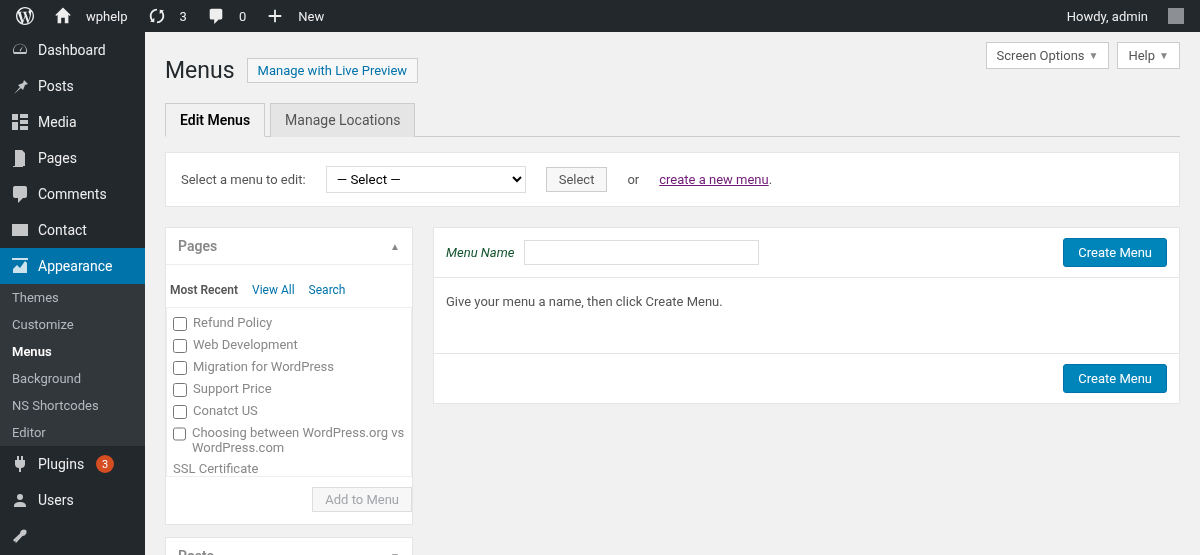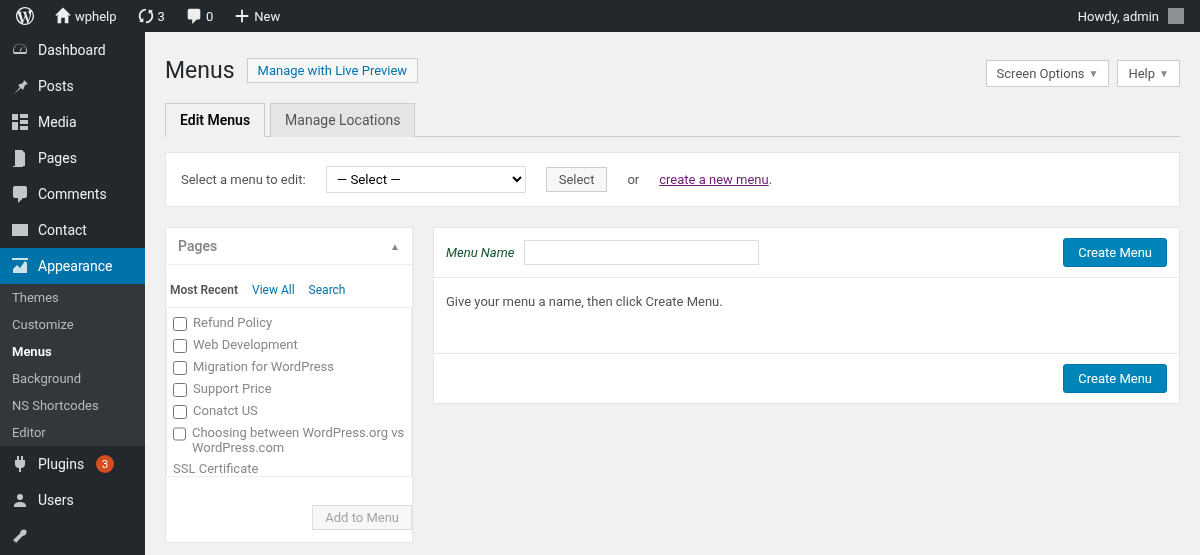--- a/index.html
+++ b/index.html
@@ -1,39 +1,39 @@
 <!DOCTYPE html>
 <html><head>
 <meta charset="utf-8">
 <style>
 * { margin: 0; padding: 0; box-sizing: border-box; font-family: -apple-system, BlinkMacSystemFont, "Segoe UI", Roboto, sans-serif; }
 body { background: #f1f1f1; font-size: 13px; color: #444; width: 1200px; height: 555px; overflow: hidden; }
 
 
 .adminbar { background: #23282d; color: #eee; height: 32px; display: flex; align-items: center; padding: 0 8px; font-size: 13px; justify-content: space-between; }
 .adminbar-left, .adminbar-right { display: flex; align-items: center; gap: 4px; }
-.ab-item { color: #eee; padding: 0 8px; height: 32px; display: flex; align-items: center; gap: 3px; cursor: pointer; }
+.ab-item { color: #eee; padding: 0 8px; height: 32px; display: flex; align-items: center; gap: 14px; cursor: pointer; }
 .ab-icon { width: 18px; height: 18px; display: flex; align-items: center; justify-content: center; }
 .avatar { width: 16px; height: 16px; background: #8c8f94; margin-left: 6px; }
 
 
 .layout { display: flex; height: calc(555px - 32px); }
 .sidebar { width: 145px; background: #23282d; color: #eee; font-size: 14px; overflow-y: auto; }
 .menu-item { display: flex; align-items: center; gap: 8px; padding: 8px 10px; color: #eee; cursor: pointer; }
 .menu-item.current { background: #0073aa; color: #fff; position: relative; }
 .menu-item.current::after { content: ""; position: absolute; right: -8px; top: 50%; transform: translateY(-50%); border: 8px solid transparent; border-right-color: #f1f1f1; }
 .menu-icon { width: 20px; height: 20px; display: flex; align-items: center; justify-content: center; opacity: 0.8; }
 .submenu { background: #32373c; }
 .submenu-item { padding: 6px 12px; color: #b4b9be; cursor: pointer; font-size: 13px; }
 .submenu-item.current { color: #fff; font-weight: 600; }
 .update-badge { background: #d54e21; color: #fff; border-radius: 10px; min-width: 18px; height: 18px; font-size: 11px; display: inline-flex; align-items: center; justify-content: center; padding: 0 5px; margin-left: 4px; }
 
 
 .content { flex: 1; padding: 10px 20px 20px; overflow-y: auto; position: relative; }
-.screen-top { position: absolute; right: 20px; top: 28px; display: flex; gap: 8px; justify-content: space-between; }
+.screen-top { position: absolute; right: 20px; top: 10px; display: flex; gap: 8px; justify-content: space-between; }
 .screen-btn { background: #fff; border: 1px solid #ccc; padding: 5px 10px; font-size: 13px; cursor: pointer; display: flex; align-items: center; gap: 4px; color: #555; }
 .h1line { display: flex; align-items: center; gap: 12px; margin: 15px 0 18px; }
 h1 { font-size: 23px; font-weight: 400; color: #23282d; }
 .page-action { color: #0073aa; border: 1px solid #ccc; padding: 4px 10px; font-size: 13px; background: #f7f7f7; cursor: pointer; }
 
 .nav-tabs { border-bottom: 1px solid #ccc; display: flex; gap: 0; margin-bottom: 0; }
 .nav-tab { background: #e5e5e5; border: 1px solid #ccc; border-bottom: none; padding: 8px 14px; margin-right: 5px; cursor: pointer; color: #555; font-size: 14px; position: relative; top: 1px; }
 .nav-tab.active { background: #f1f1f1; border-bottom: 1px solid #f1f1f1; color: #000; font-weight: 600; }
 
 .select-bar { background: #fff; border: 1px solid #e5e5e5; padding: 13px 15px; margin-top: 15px; display: flex; align-items: center; gap: 20px; color: #555; }
@@ -52,21 +52,21 @@
 .inside { padding: 10px 0 12px; }
 .sub-tabs { display: flex; gap: 14px; font-size: 12px; padding: 8px 4px 10px; }
 .sub-tab { color: #0073aa; cursor: pointer; }
 .sub-tab.active { color: #555; font-weight: 600; }
 .page-list { max-height: 170px; overflow-y: auto; border: 1px solid #eee; padding: 4px; position: relative; }
 .page-list::-webkit-scrollbar { width: 14px; }
 .page-list::-webkit-scrollbar-track { background: #f0f0f0; }
 .page-list::-webkit-scrollbar-thumb { background: #c0c0c0; }
 .page-item { display: flex; align-items: flex-start; gap: 6px; padding: 3px 2px; color: #888; font-size: 13px; }
 .page-item input[type=checkbox] { margin-top: 2px; border: 1px solid #ccc; width: 14px; height: 14px; }
-.addmenu-row { text-align: right; margin-top: 28px; }
+.addmenu-row { text-align: right; margin-top: 10px; }
 .addmenu-row .btn { color: #a0a5aa; border-color: #ddd; }
 
 .menu-settings { background: #fff; border: 1px solid #e5e5e5; }
 .menu-header { display: flex; align-items: center; justify-content: space-between; padding: 10px 12px; border-bottom: 1px solid #e5e5e5; }
 .menu-header-left { display: flex; align-items: center; gap: 10px; }
 .menu-header label { font-style: italic; color: #14532d; font-size: 13px; }
 .menu-header input[type=text] { border: 1px solid #ddd; padding: 4px 6px; width: 235px; }
 .menu-body { padding: 16px 12px; color: #555; font-size: 13px; }
 .menu-footer { display: flex; justify-content: flex-end; padding: 10px 12px; border-top: 1px solid #e5e5e5; margin-top: 28px; }
 

